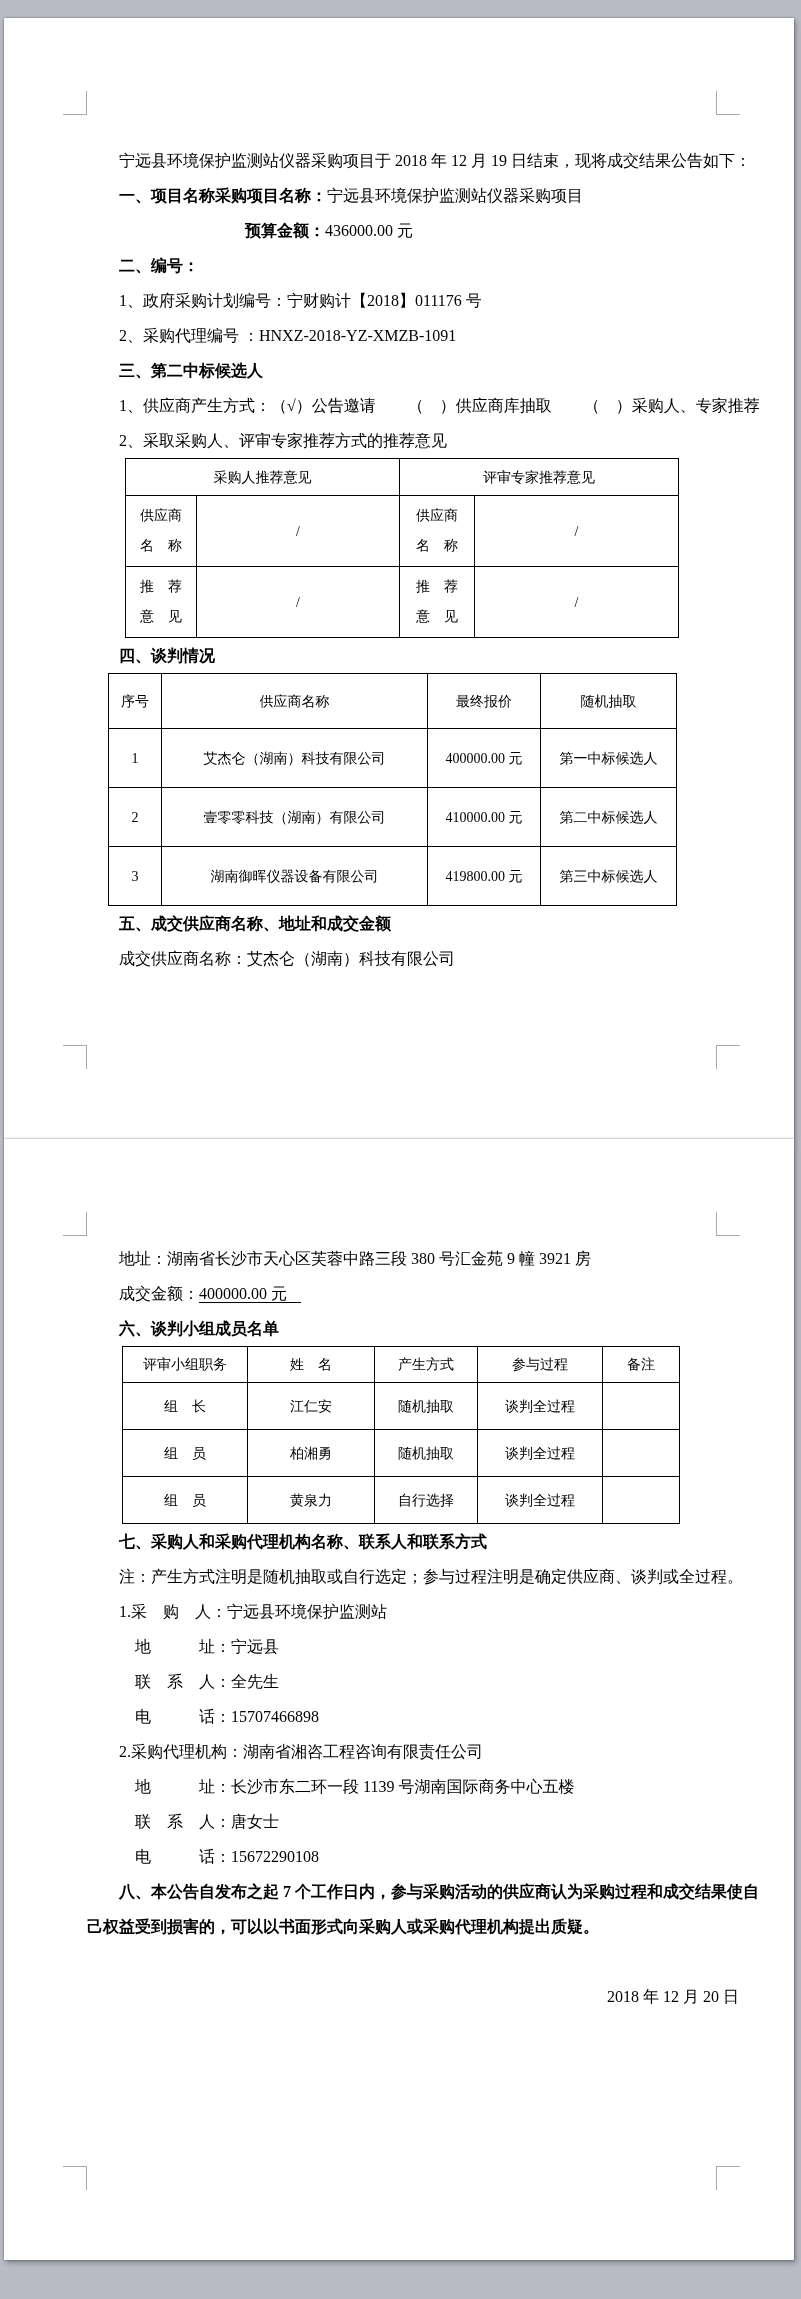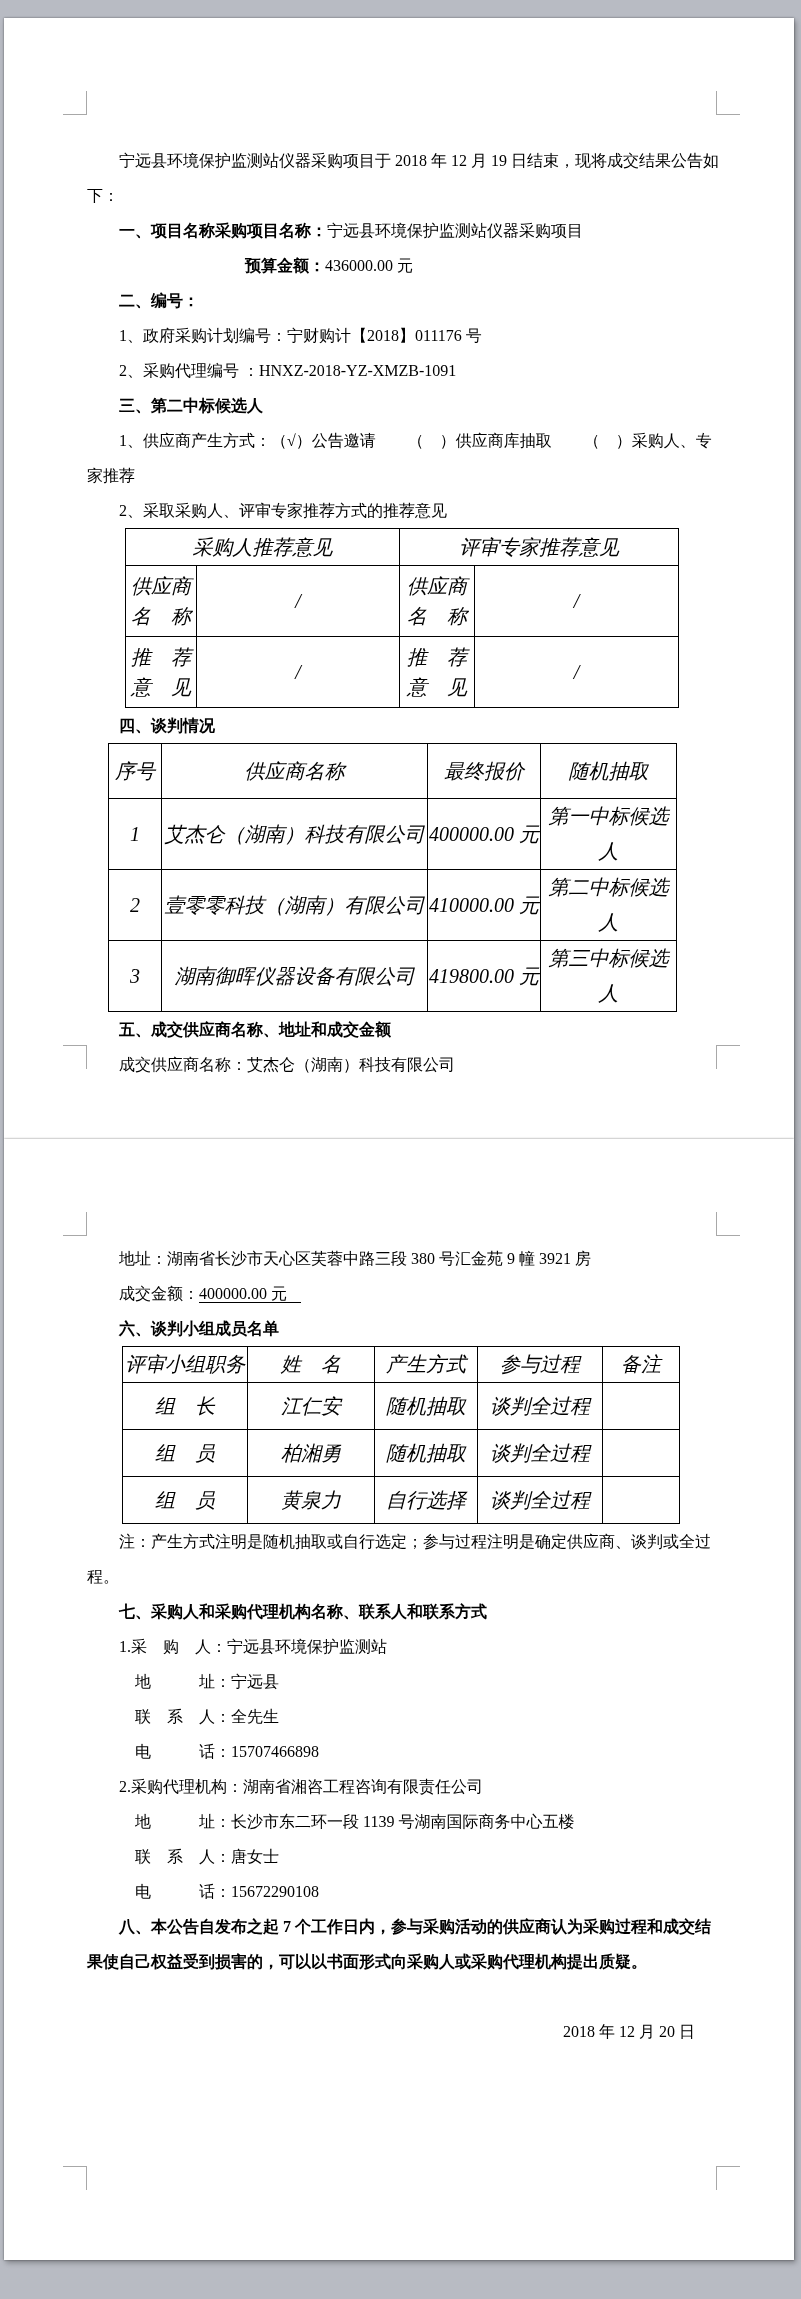--- a/index.html
+++ b/index.html
@@ -10,31 +10,31 @@
     color:#000;
   }
   .page{
     position:relative;
     width:790px;margin-left:4px;
     background:#ffffff;
     box-shadow:0 0 2px rgba(0,0,0,.45), 2px 3px 5px rgba(0,0,0,.28);
   }
   #page1{height:1121px;margin-top:18px;}
   #page2{height:1121px;}
-  .content{padding:0 75px 0 83px;font-size:16px;line-height:35px;}
+  .content{padding:0 31px 0 83px;font-size:16px;line-height:35px;}
   #page1 .content{padding-top:125px;}
   #page2 .content{padding-top:102px;}
   p{margin:0;}
   .b{font-weight:bold;}
   .ind2{text-indent:32px;}
   .ind3{text-indent:48px;}
   .budget{text-indent:158px;}
   .ul{border-bottom:1px solid #000;padding-right:14px;}
   table{border-collapse:collapse;table-layout:fixed;}
-  td{border:1px solid #000;text-align:center;font-size:20px;padding:0;overflow:hidden;vertical-align:middle;font-style:italic;}
+  td{border:1px solid #000;text-align:center;font-size:14px;padding:0;overflow:hidden;vertical-align:middle;}
   .t1{width:553px;margin-left:38px;}
   .t2{width:568px;margin-left:21px;}
   .t3{width:557px;margin-left:35px;}
   .t1 .hd td{height:36px;}
   .t1 .r td{height:70px;}
   .t2 .hd td{height:54px;}
   .t2 .r td{height:58px;}
   .t3 .hd td{height:35px;}
   .t3 .r td{height:46px;}
   .pre{white-space:pre-line;line-height:30px;}
@@ -181,22 +181,22 @@
       <tr class="r">
         <td>组　员</td>
         <td>黄泉力</td>
         <td>自行选择</td>
         <td>谈判全过程</td>
         <td></td>
       </tr>
     </tbody>
       </table>
 
+    <p class="ind2 b">七、采购人和采购代理机构名称、联系人和联系方式</p>
     <p class="ind2">注：产生方式注明是随机抽取或自行选定；参与过程注明是确定供应商、谈判或全过程。</p>
-    <p class="ind2 b">七、采购人和采购代理机构名称、联系人和联系方式</p>
     <p class="ind2">1.采　购　人：宁远县环境保护监测站</p>
     <p class="ind3">地　　　址：宁远县</p>
     <p class="ind3">联　系　人：全先生</p>
     <p class="ind3">电　　　话：15707466898</p>
     <p class="ind2">2.采购代理机构：湖南省湘咨工程咨询有限责任公司</p>
     <p class="ind3">地　　　址：长沙市东二环一段 1139 号湖南国际商务中心五楼</p>
     <p class="ind3">联　系　人：唐女士</p>
     <p class="ind3">电　　　话：15672290108</p>
     <p class="ind2 b">八、本公告自发布之起 7 个工作日内，参与采购活动的供应商认为采购过程和成交结果使自己权益受到损害的，可以以书面形式向采购人或采购代理机构提出质疑。</p>
     <p>&nbsp;</p>

